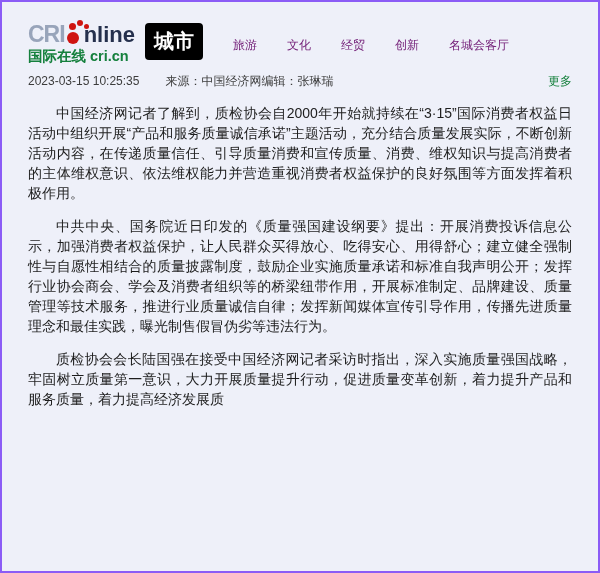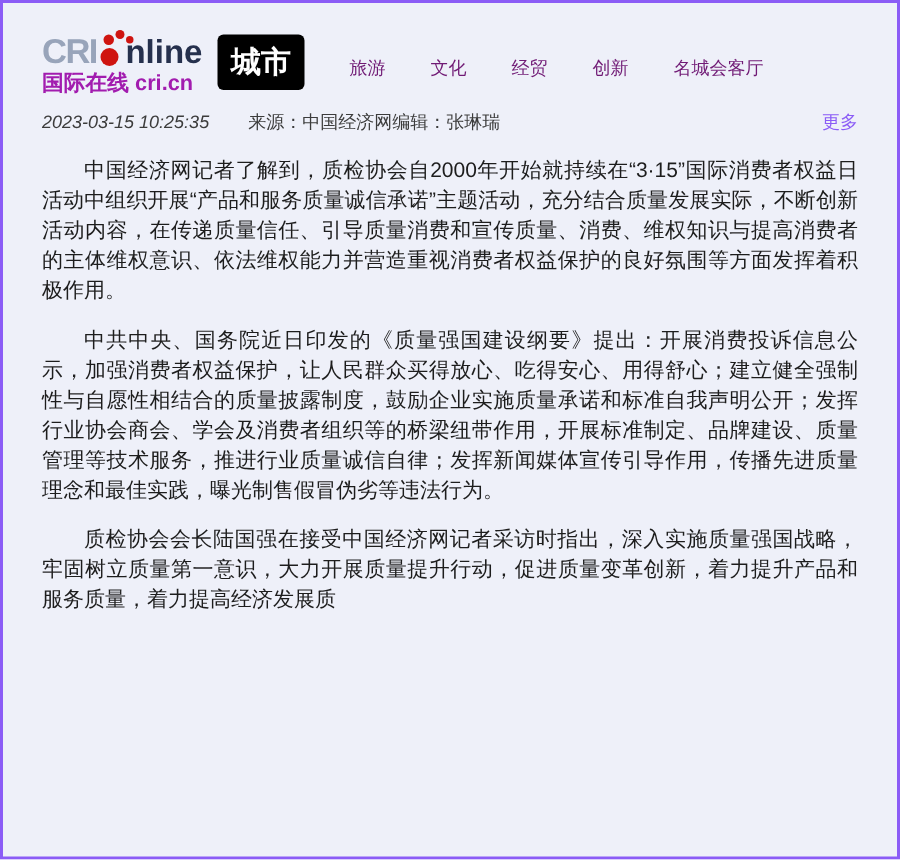--- a/index.html
+++ b/index.html
@@ -19,41 +19,41 @@
   .logo-cri {
     color:#98a4ba; font-weight:bold; font-size:23px; letter-spacing:-1px;
   }
   .logo-omark { position:relative; width:17px; height:26px; display:inline-block; }
   .logo-omark .d { position:absolute; background:#cf1410; border-radius:50%; }
   .logo-omark .d0 { width:12px; height:12px; left:2px; bottom:2px; }
   .logo-omark .d1 { width:7px;  height:7px;  left:4px;  top:3px; }
   .logo-omark .d2 { width:6px;  height:6px;  left:12px; top:0; }
   .logo-omark .d3 { width:5px;  height:5px;  left:19px; top:4px; }
   .logo-nline { color:#25304d; font-weight:bold; font-size:22px; letter-spacing:0; padding-left:2px; }
-  .logo-bottom { color:#a21caf; font-weight:bold; font-size:14.5px; margin-top:3px; }
+  .logo-bottom { color:#15803d; font-weight:bold; font-size:14.5px; margin-top:3px; }
   .badge {
     margin-left:10px;
     background:#000000; color:#fff;
     font-size:20px; font-weight:bold;
     width:58px; height:37px; border-radius:4px;
     display:flex; align-items:center; justify-content:center;
     cursor:pointer;
   }
   .nav { display:flex; gap:30px; margin-left:30px; padding-top:8px; }
   .nav span { font-size:12px; color:#701a75; cursor:pointer; white-space:nowrap; }
   
   .title {
     margin-top:24px;
     font-size:21px; font-weight:500; color:#1b1b1b;
     line-height:32px;
   }
   .meta { display:flex; align-items:baseline; margin-top:9px; font-size:12px; color:#3c3c3c; }
-  .meta .dt { margin-right:26px;font-style:italic; }
+  .meta .dt { margin-right:26px; }
   .meta .src { }
-  .meta .more { margin-left:auto; color:#8b5cf6; cursor:pointer; text-decoration:none; }
+  .meta .more { margin-left:auto; color:#15803d; cursor:pointer; text-decoration:none; }
   .body { margin-top:12px; }
   .body p {
     font-size:14px; color:#1d1d1d;
     line-height:20px;
     text-indent:2em;
     margin:13px 0;
     text-align:justify;
   }
 </style>
 </head>

